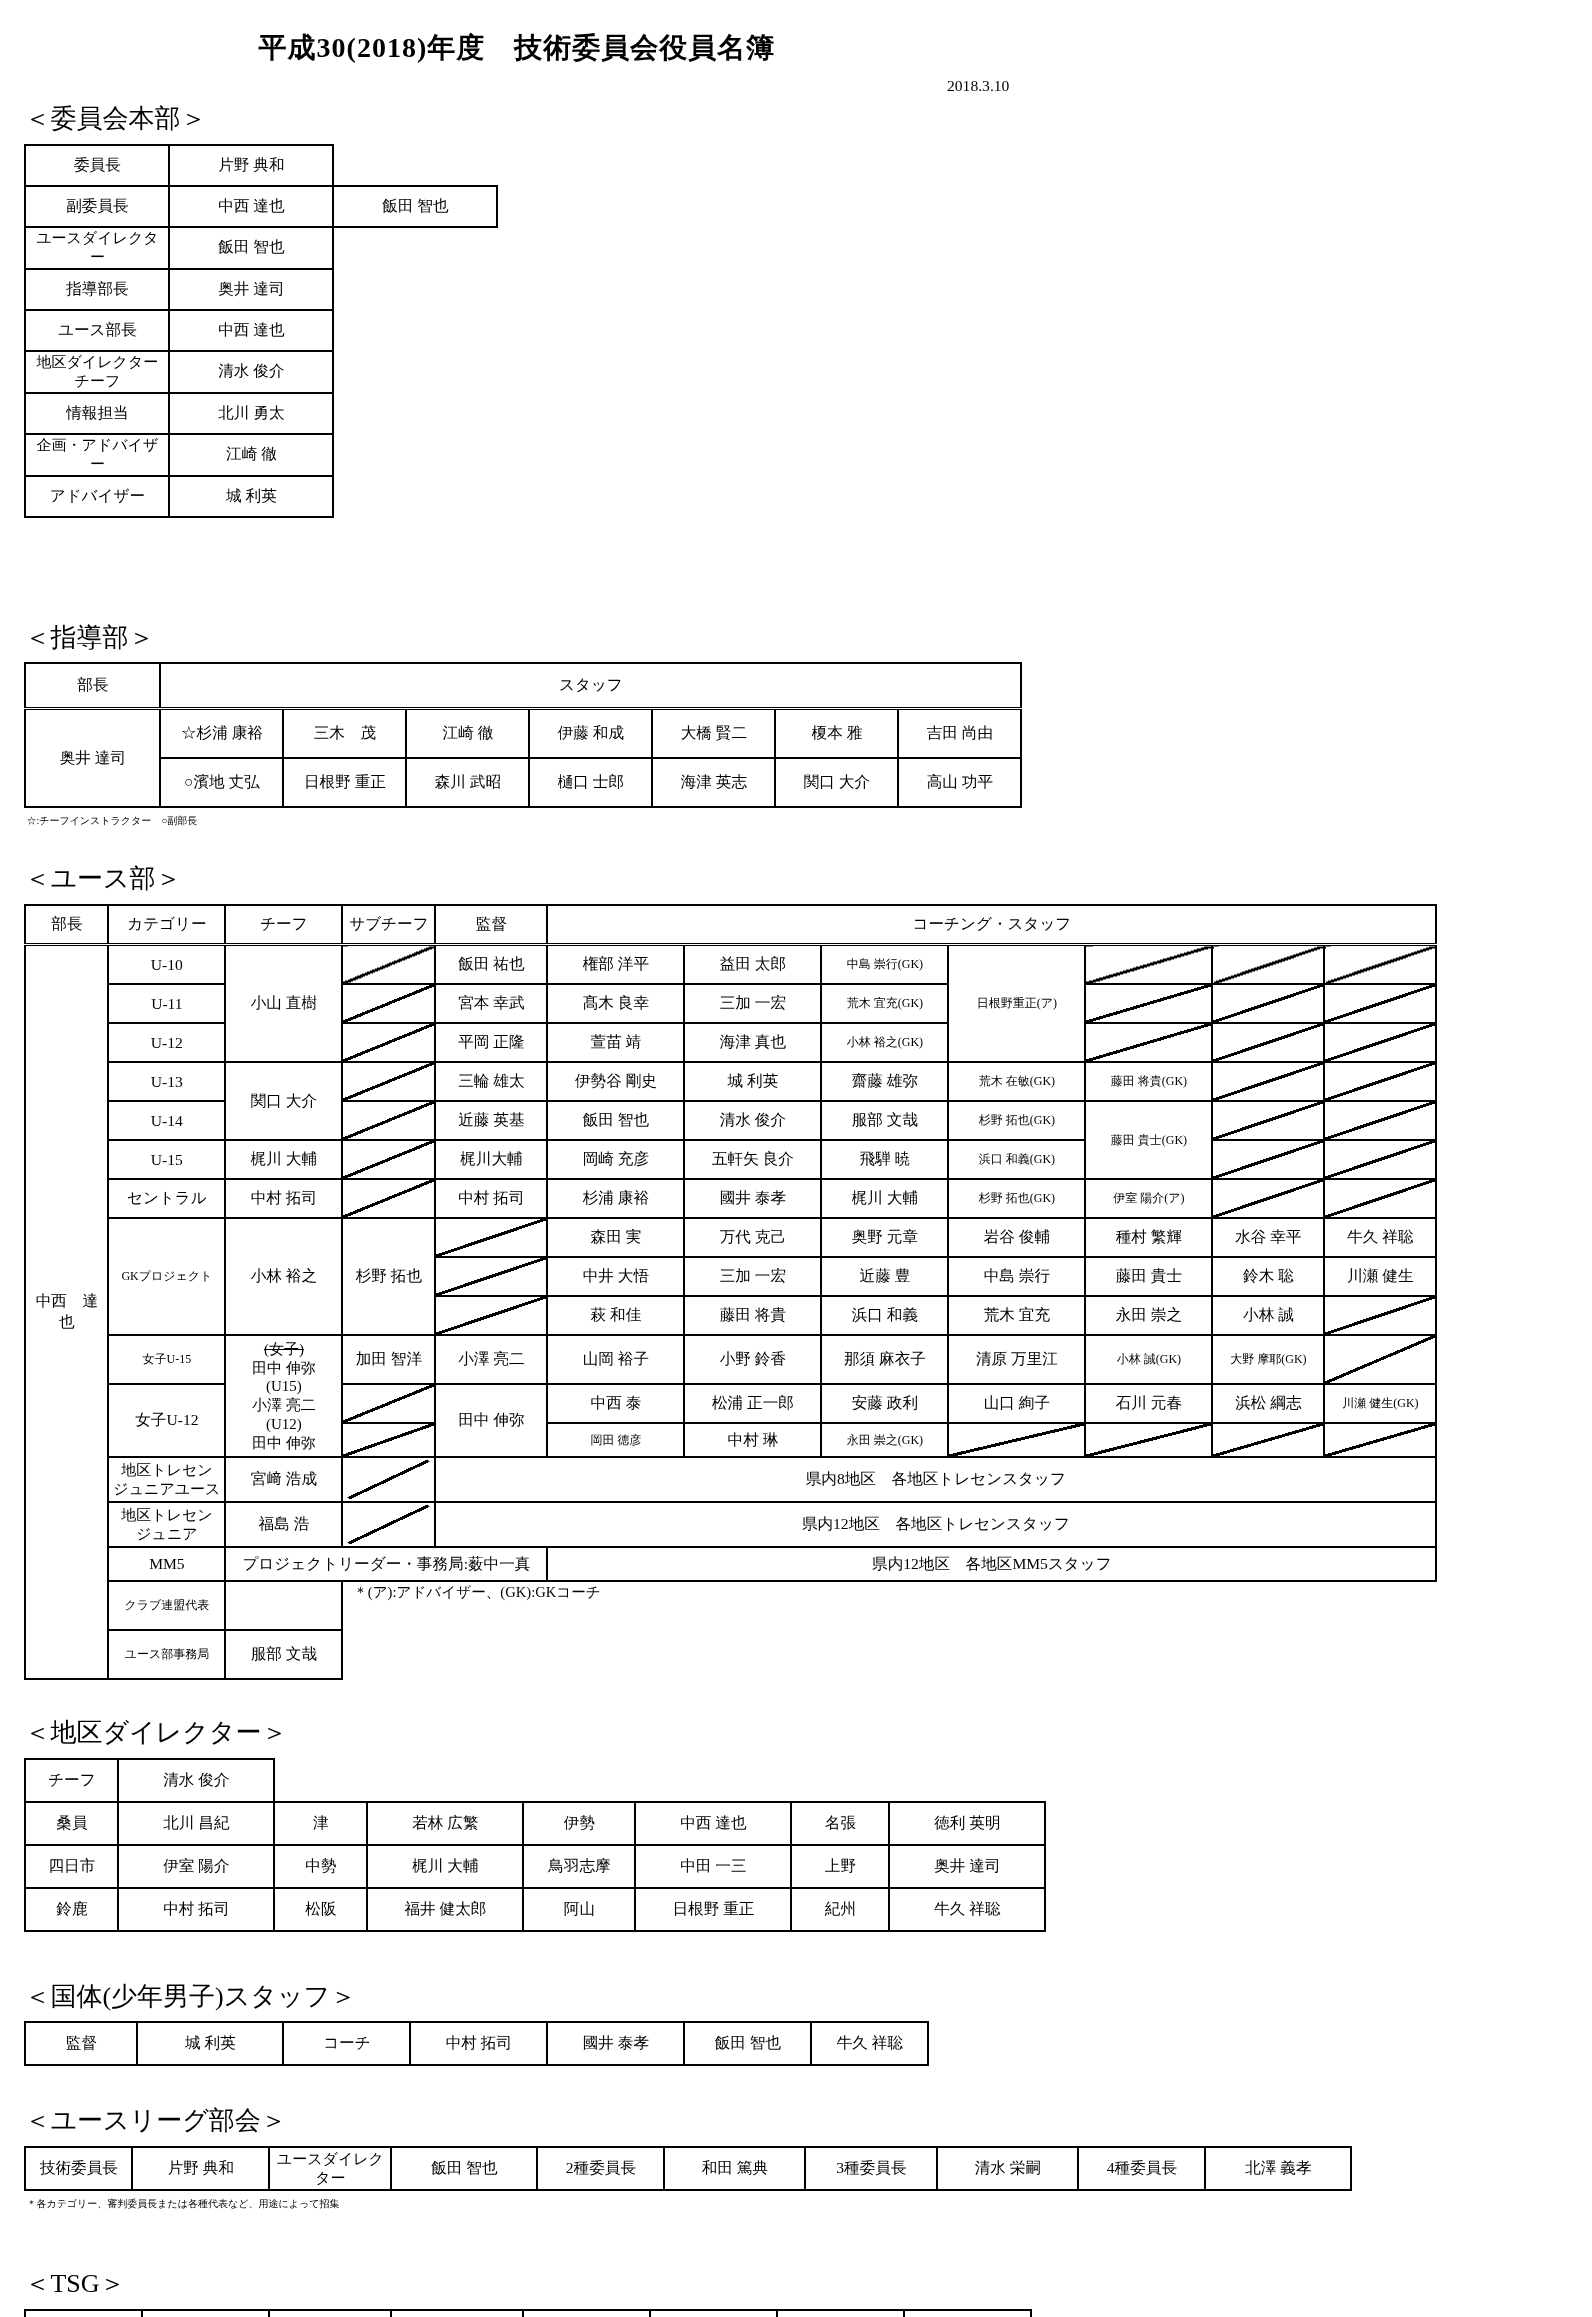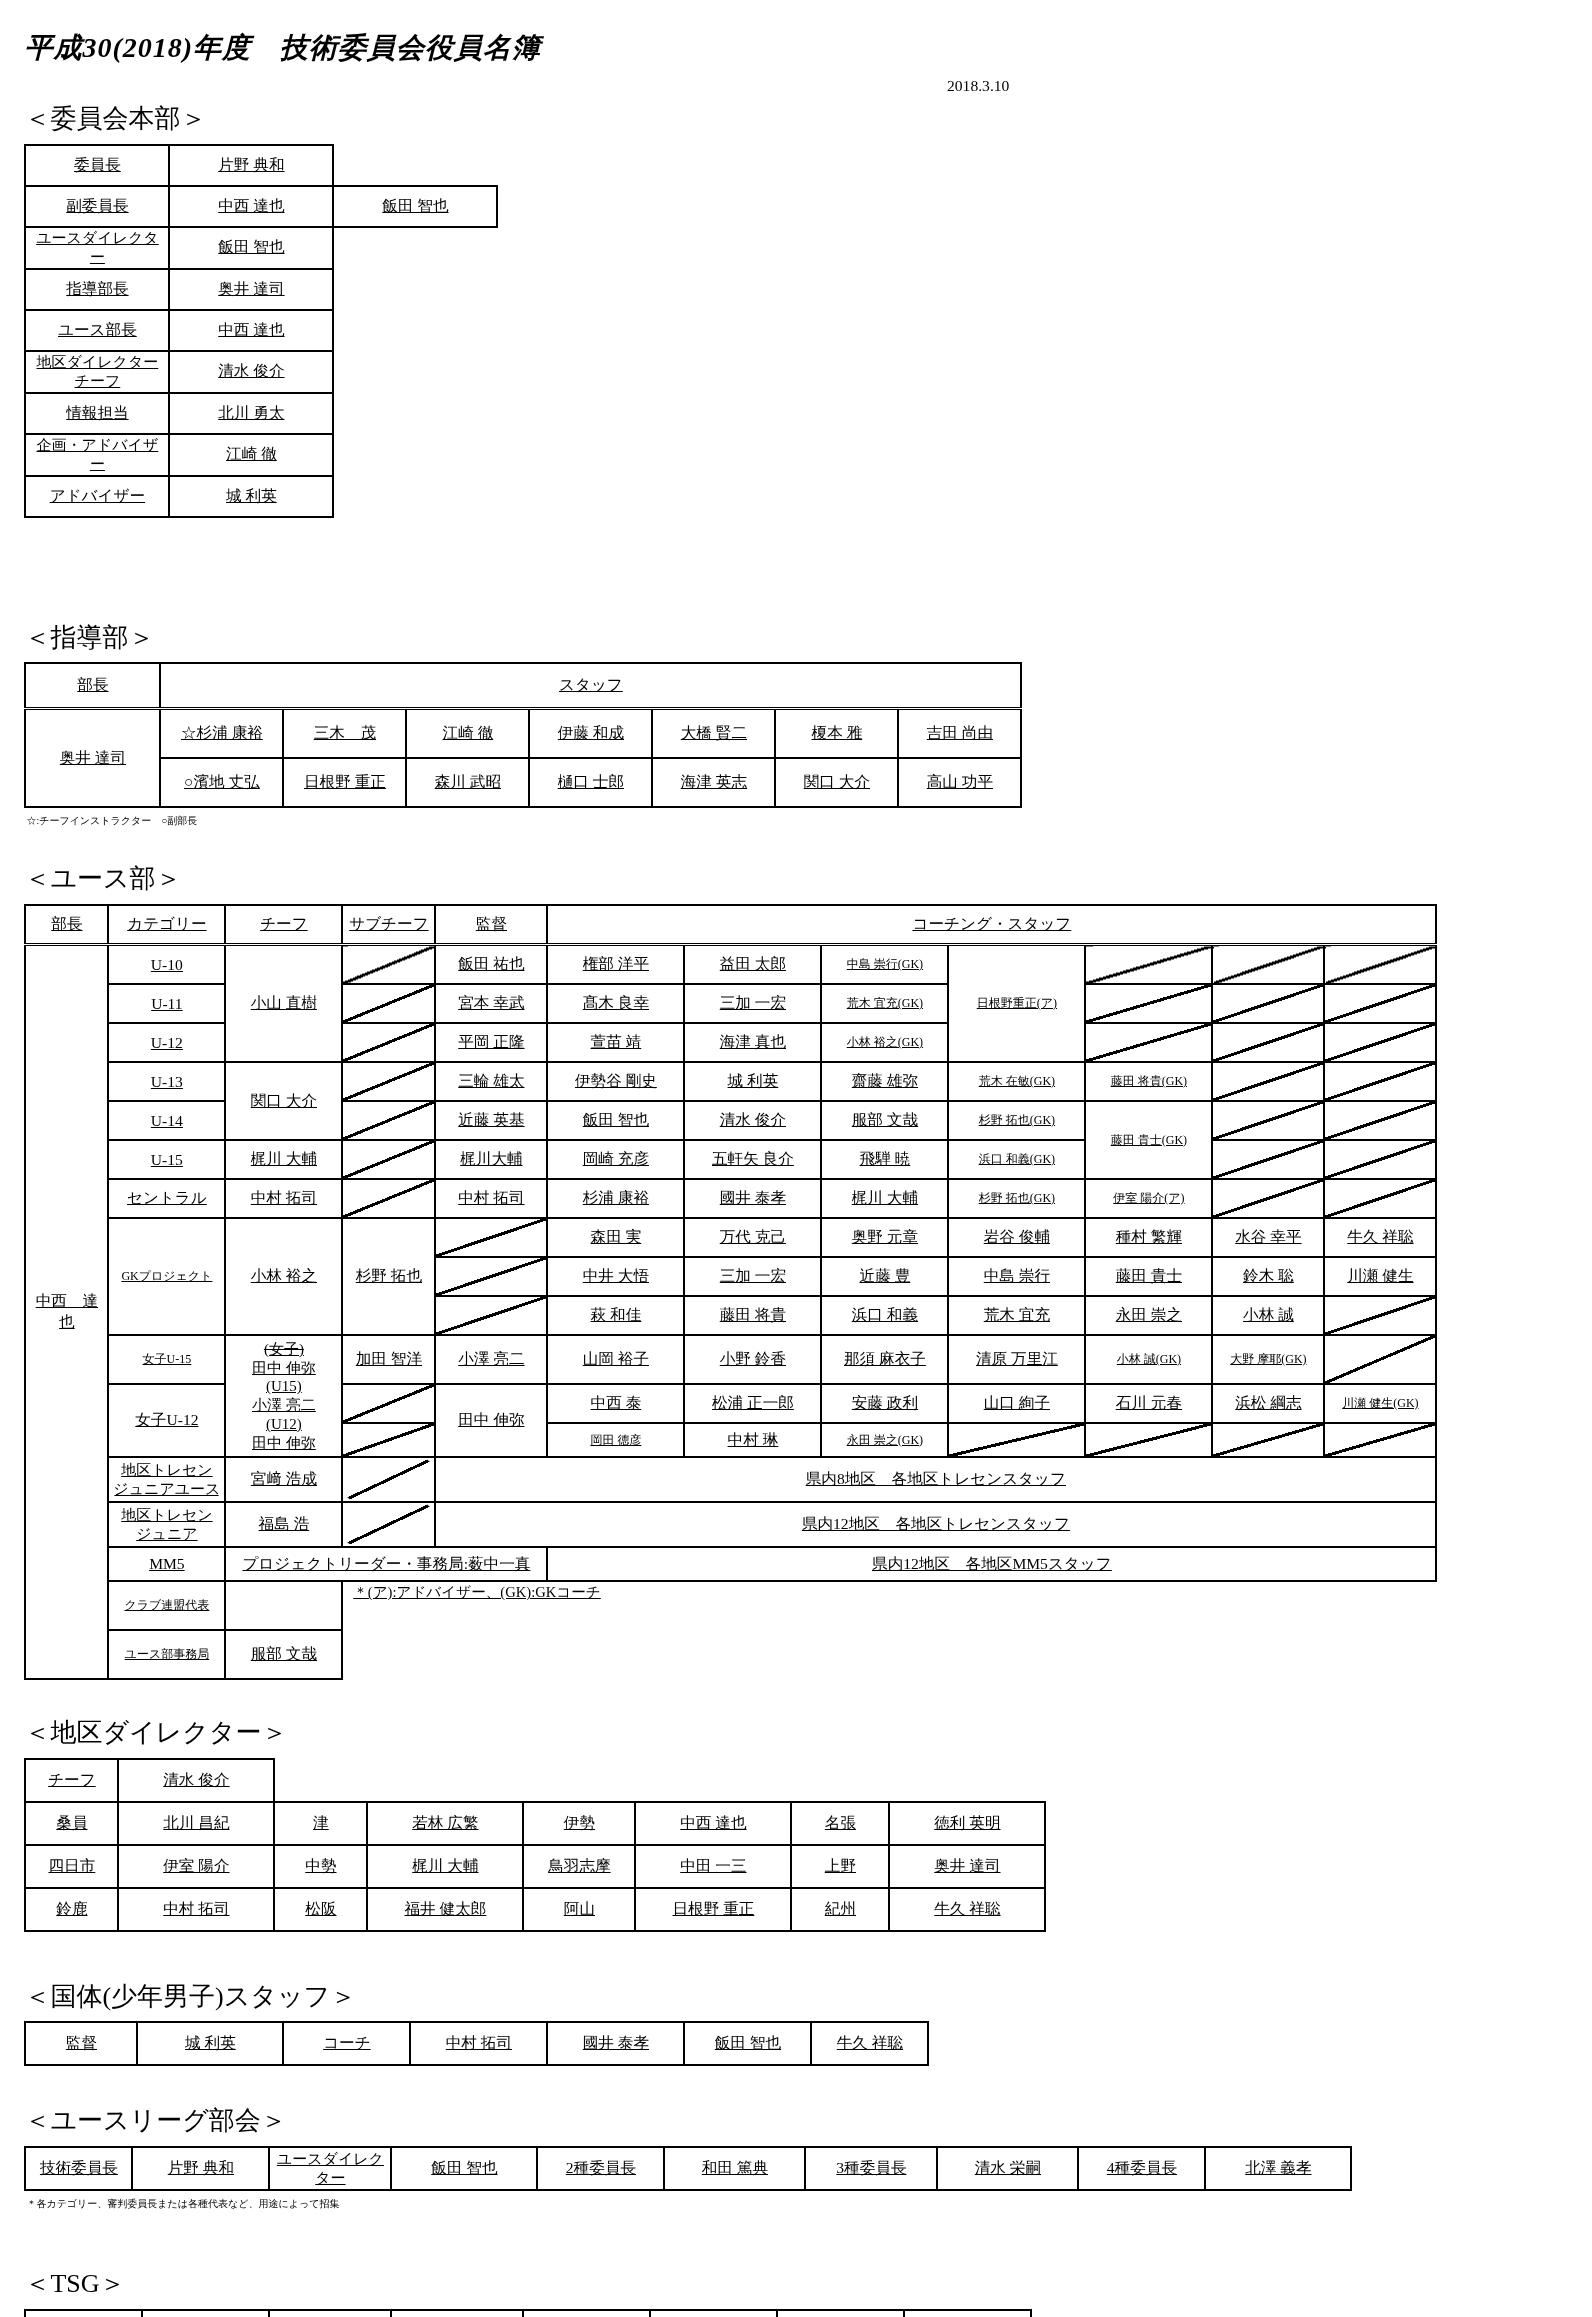--- a/index.html
+++ b/index.html
@@ -1,23 +1,23 @@
 <!DOCTYPE html>
 <html><head>
 <meta charset="utf-8">
 <style>
   html,body{margin:0;padding:0;background:#fff;color:#000;
     font-family:"Liberation Serif","DejaVu Serif",serif;}
   body{width:1593px;min-height:2317px;}
   .page{padding:21.5px 24.4px 39px 24.4px;}
-  .titlewrap{width:985px;text-align:left;font-style:italic;}
+  .titlewrap{width:985px;text-align:center;}
   .title{font-size:28px;font-weight:bold;letter-spacing:1px;margin-top:7.8px;}
   .datewrap{width:985px;text-align:right;font-size:15.6px;margin-top:9.8px;}
   .sec{font-size:26px;margin:5.9px 0 7.8px 0;}
-  table{border-collapse:collapse;table-layout:fixed;text-decoration:underline;}
+  table{border-collapse:collapse;table-layout:fixed;}
   td{border:2px solid #000;text-align:center;vertical-align:middle;
      font-size:15.6px;padding:1px 2.9px;overflow:hidden;}
   .hdr td{border-bottom:3.9px double #000;}
   .nb{border:none !important;}
   .diag{padding:0;background-image:linear-gradient(to bottom right,
         transparent calc(50% - 1.5px),#000 calc(50% - 1.5px),
         #000 calc(50% + 1.5px),transparent calc(50% + 1.5px));}
   .sm{font-size:15px;}
   .sm2{font-size:12px;}
   .pre{white-space:pre-line;line-height:1.25;}

